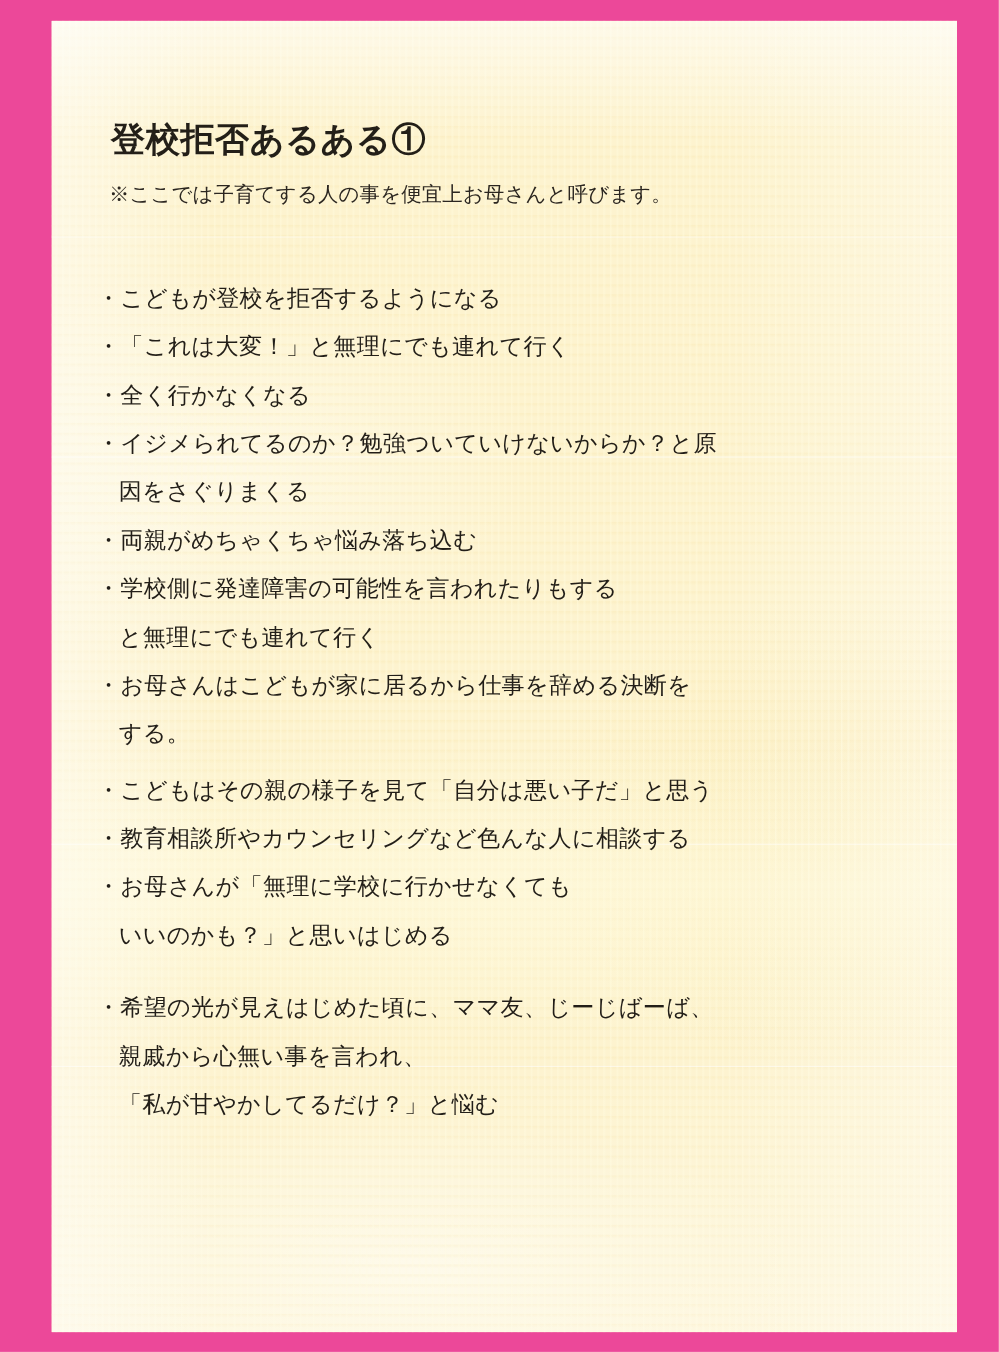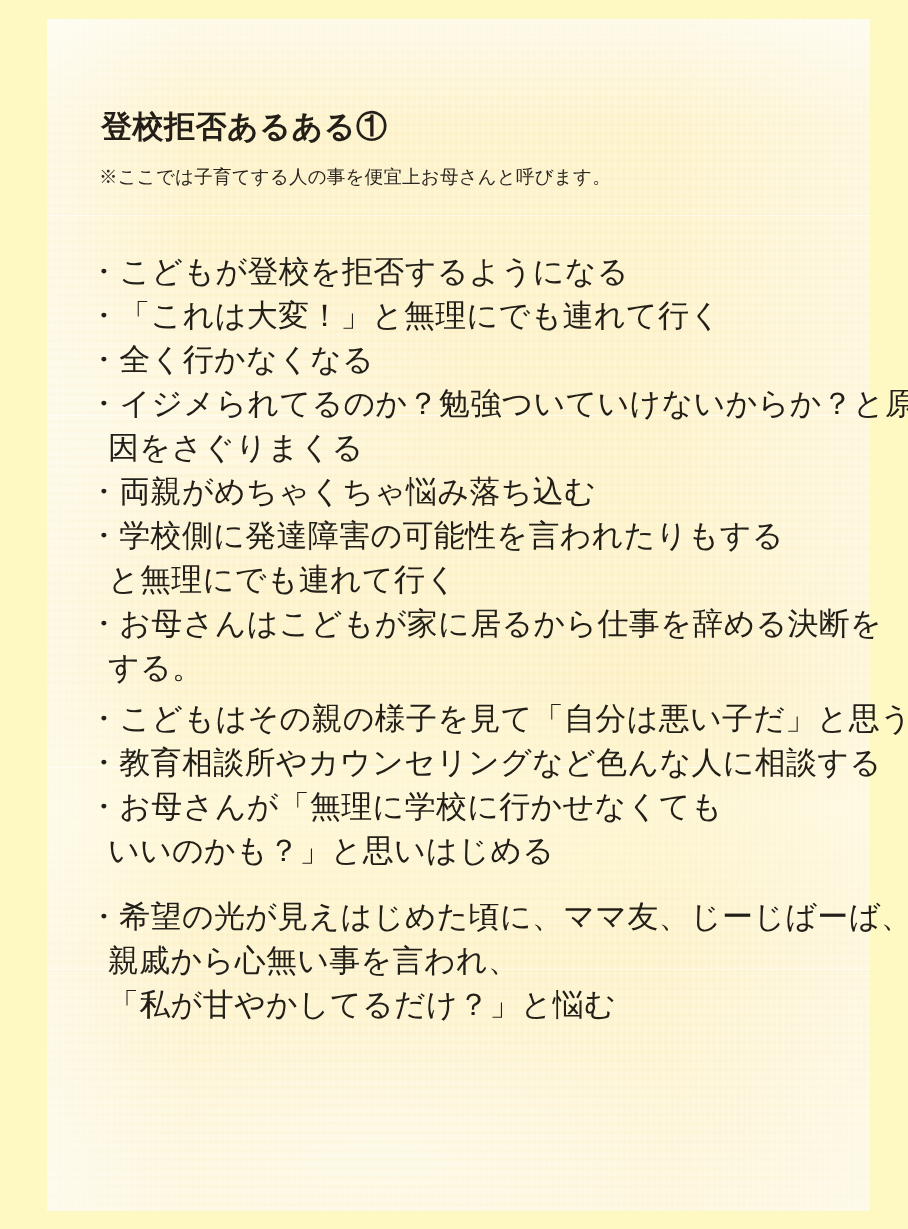--- a/index.html
+++ b/index.html
@@ -12,21 +12,21 @@
     background: #ffffff;
     font-family: "Liberation Sans", sans-serif;
     overflow: hidden;
   }
 
   
   .page {
     position: relative;
     width: 908px;
     height: 1229px;
-    background: #fef9c3;
+    background: #ec4899;
     box-sizing: border-box;
   }
 
   .card {
     position: absolute;
     left: 47px;
     top: 19px;
     width: 823px;
     height: 1192px;
     background: #fdf3cf;
@@ -84,21 +84,21 @@
   }
 
   .list {
     position: absolute;
     left: 88px;
     top: 250px;
     width: 700px;
   }
 
   .item {
-    font-size: 31px;
+    font-size: 21px;
     line-height: 44px;
     color: #221e18;
     letter-spacing: 0.3px;
     white-space: nowrap;
   }
   .item .bullet {
     display: inline;
   }
   .item .cont {
     display: block;

